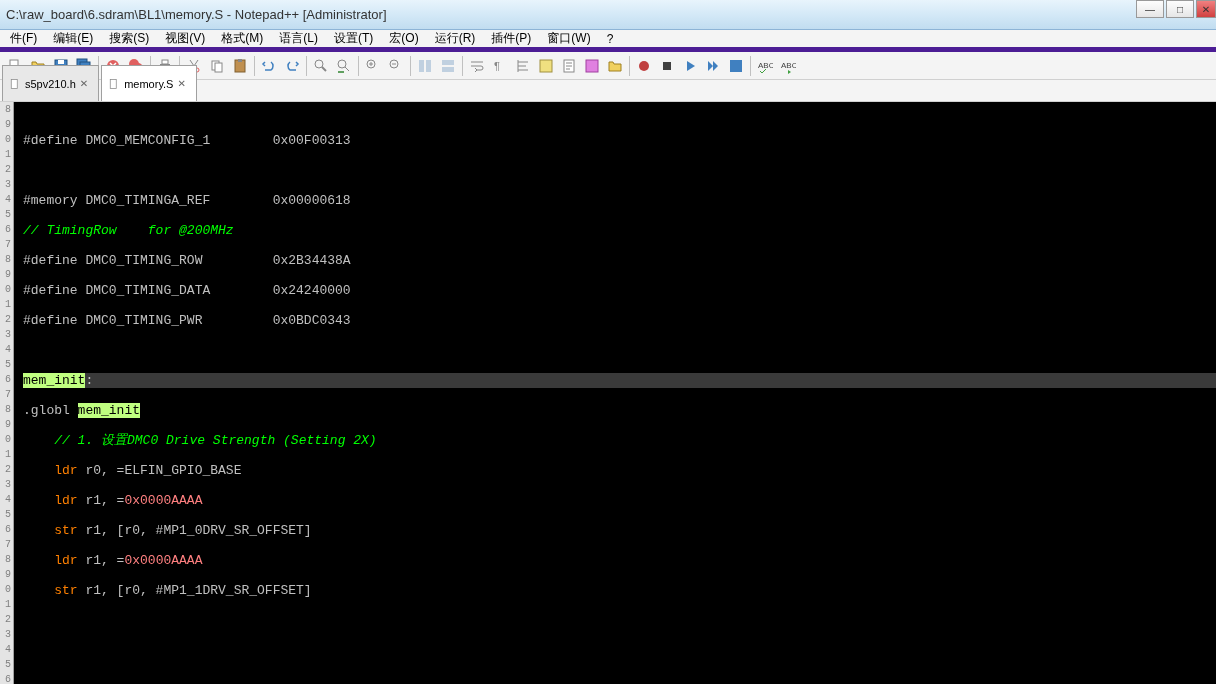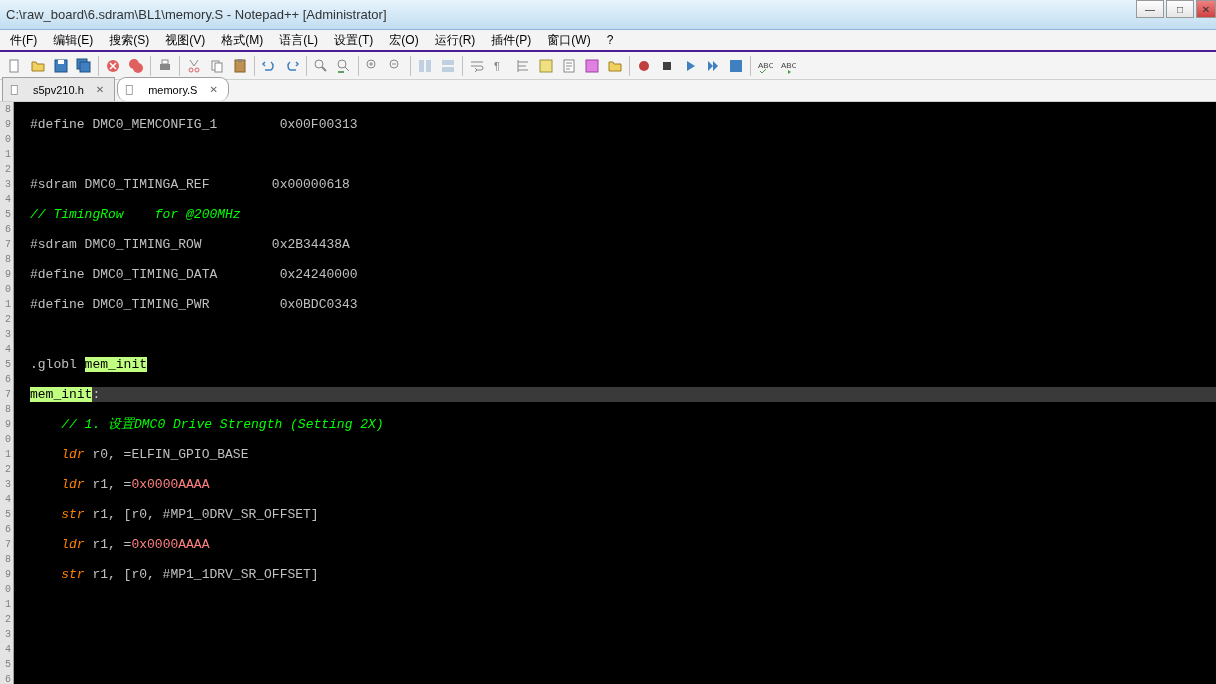--- a/index.html
+++ b/index.html
@@ -36,21 +36,21 @@
   background: linear-gradient(#fdfdfd, #e6e6e6);
   display: flex;
   align-items: center;
   justify-content: center;
   font-size: 10px;
 }
 .window-btn.close { background: linear-gradient(#f08080, #d04040); width: 20px; }
 .menu-bar {
   height: 22px;
   background: #f4f4f4;
-  border-bottom: 2px solid #4c1d95;
+  border-bottom: 5px solid #4c1d95;
   display: flex;
   align-items: center;
   padding: 0 4px;
   gap: 4px;
   font-size: 12px;
 }
 .menu-item { padding: 2px 6px; cursor: pointer; }
 .toolbar {
   height: 28px;
   background: #f4f4f4;
@@ -73,35 +73,34 @@
 .tab-bar {
   height: 22px;
   background: #f4f4f4;
   border-bottom: 1px solid #d0d0d0;
   display: flex;
   align-items: flex-end;
   padding: 0 2px;
   gap: 2px;
 }
 .tab {
-  height: 24px;
+  height: 36px;
   padding: 2px 10px 2px 6px;
   background: #e8e8e8;
   border: 1px solid #a0a0a0;
   border-bottom: none;
   display: flex;
   align-items: center;
-  gap: 12px;
+  gap: 4px;
   font-size: 11px;
   cursor: pointer;
 }
 .tab.active {
   background: #fff;
   font-weight: normal;
-  border-radius: 9px;
 }
 .tab-close { font-size: 10px; color: #666; }
 .editor {
   background: #000;
   height: calc(684px - 30px - 22px - 28px - 22px);
   display: flex;
   font-family: "Courier New", monospace;
   font-size: 13px;
   line-height: 15px;
   overflow: hidden;
@@ -112,27 +111,28 @@
   color: #808080;
   text-align: right;
   padding: 0 2px;
   font-size: 10px;
   border-right: 1px solid #a0a0a0;
 }
 .code {
   flex: 1;
   background: #000;
   color: #c0c0c0;
-  padding-left: 16px;
+  padding-left: 9px;
   white-space: pre;
+  margin-top: 16px;
 }
 .line { height: 15px; }
 .line.hl { background: #3a3a3a; }
 .c-comment { color: #00ff00; font-style: italic; }
-.c-kw { color: #ff8000; font-style: italic; }
+.c-kw { color: #ff8000; }
 .c-num { color: #ff8080; }
 .c-hl-match { background: #c0ff80; color: #000; }
 .icon-svg { width: 16px; height: 16px; }
 </style>
 </head>
 <body>
 
 <div class="title-bar">
   <span>C:\raw_board\6.sdram\BL1\memory.S - Notepad++  [Administrator]</span>
   <div class="window-controls">
@@ -405,28 +405,28 @@
     <div class="line">1</div>
       <div class="line">2</div>
       <div class="line">3</div>
     <div class="line">4</div>
       <div class="line">5</div>
       <div class="line">6</div>
   </div>
   <div class="code">
 <div class="line"><span>#define DMC0_MEMCONFIG_1</span>        <span>0x00F00313</span></div>
 <div class="line"></div>
-<div class="line"><span>#sdram DMC0_TIMINGA_REF</span>        <span>0x00000618</span></div>
+<div class="line"><span>#memory DMC0_TIMINGA_REF</span>        <span>0x00000618</span></div>
 <div class="line"><span class="c-comment">// TimingRow    for @200MHz</span></div>
-<div class="line"><span>#sdram DMC0_TIMING_ROW</span>         <span>0x2B34438A</span></div>
+<div class="line"><span>#define DMC0_TIMING_ROW</span>         <span>0x2B34438A</span></div>
 <div class="line"><span>#define DMC0_TIMING_DATA</span>        <span>0x24240000</span></div>
 <div class="line"><span>#define DMC0_TIMING_PWR</span>         <span>0x0BDC0343</span></div>
 <div class="line"></div>
+<div class="line hl"><span class="c-hl-match">mem_init</span><span>:</span></div>
 <div class="line"><span>.globl </span><span class="c-hl-match">mem_init</span></div>
-<div class="line hl"><span class="c-hl-match">mem_init</span><span>:</span></div>
 <div class="line"><span class="c-comment">    // 1. 设置DMC0 Drive Strength (Setting 2X)</span></div>
 <div class="line"><span class="c-kw">    ldr</span><span> r0, =ELFIN_GPIO_BASE</span></div>
 <div class="line"><span class="c-kw">    ldr</span><span> r1, =</span><span class="c-num">0x0000AAAA</span></div>
 <div class="line"><span class="c-kw">    str</span><span> r1, [r0, #MP1_0DRV_SR_OFFSET]</span></div>
 <div class="line"><span class="c-kw">    ldr</span><span> r1, =</span><span class="c-num">0x0000AAAA</span></div>
 <div class="line"><span class="c-kw">    str</span><span> r1, [r0, #MP1_1DRV_SR_OFFSET]</span></div>
 
 
 
 

